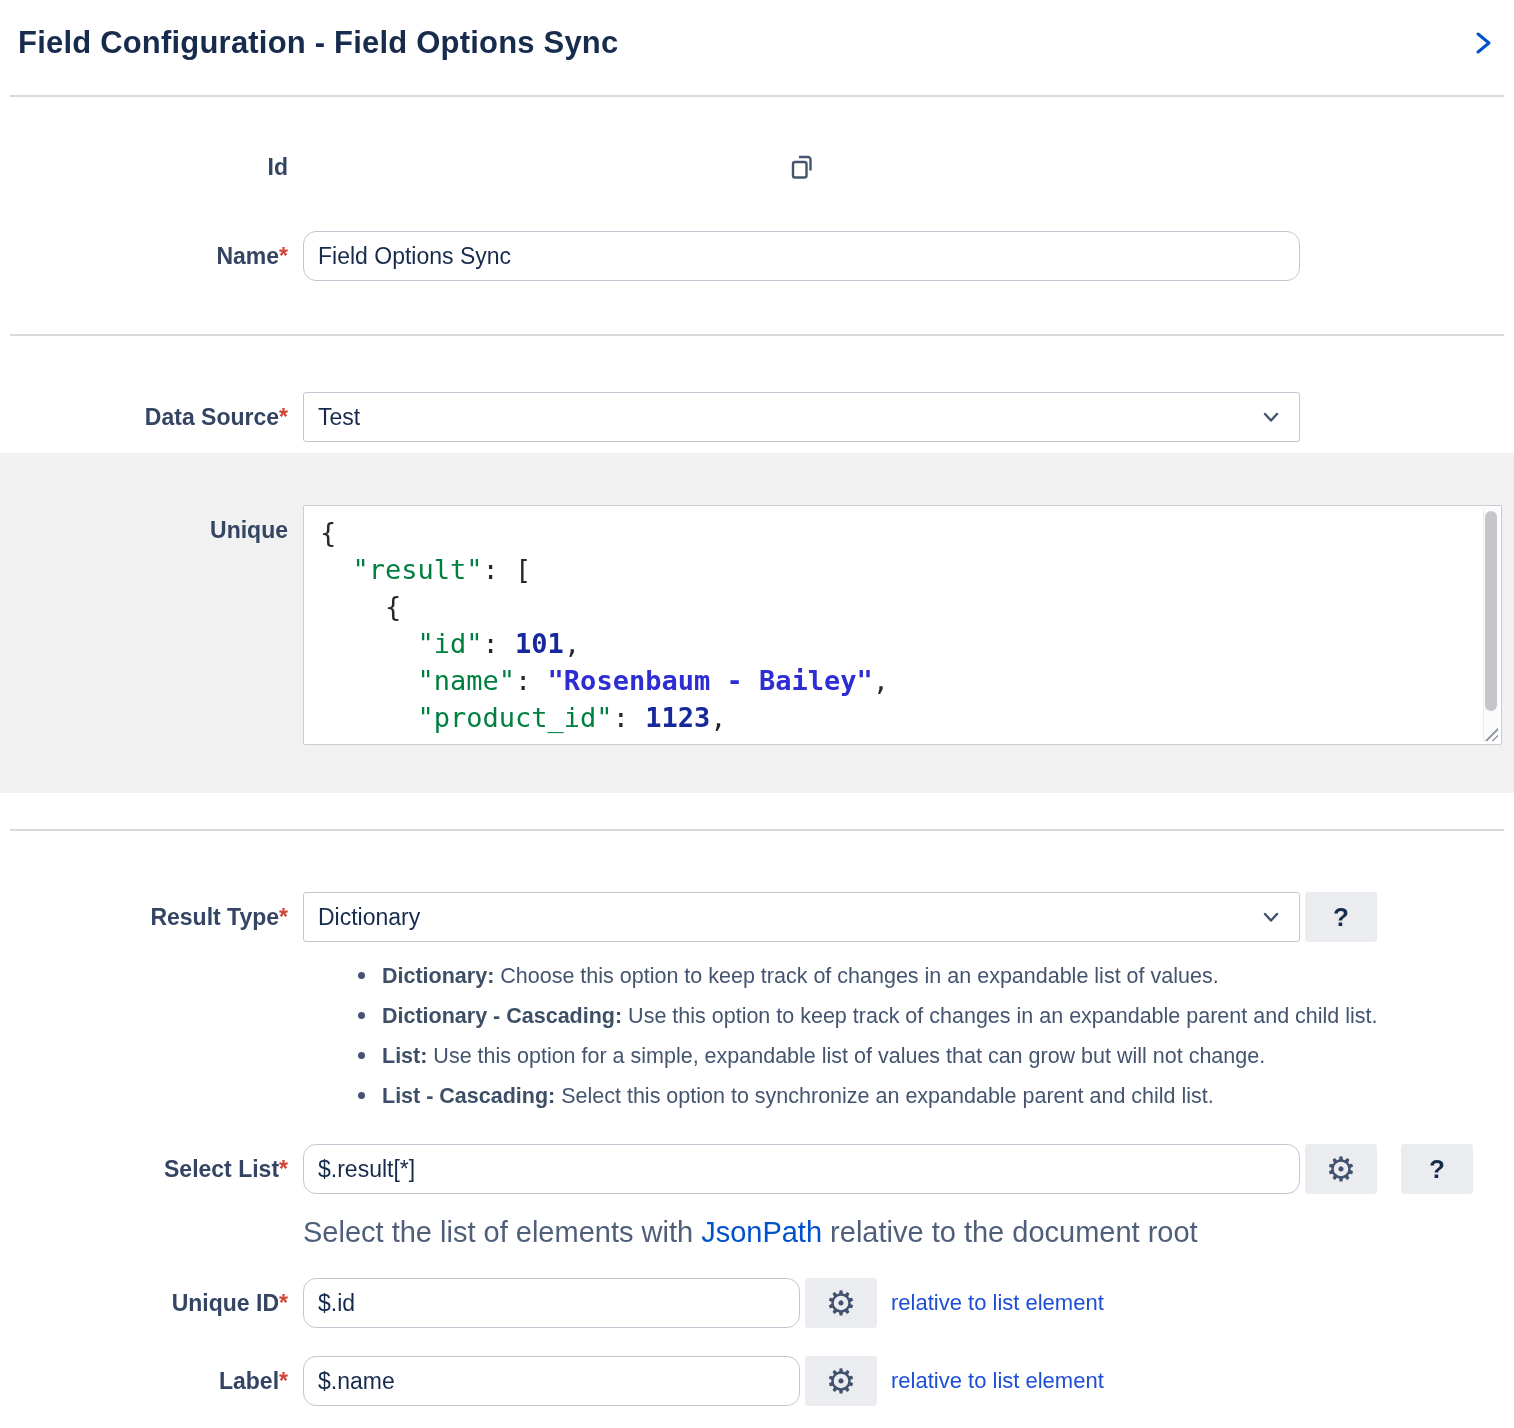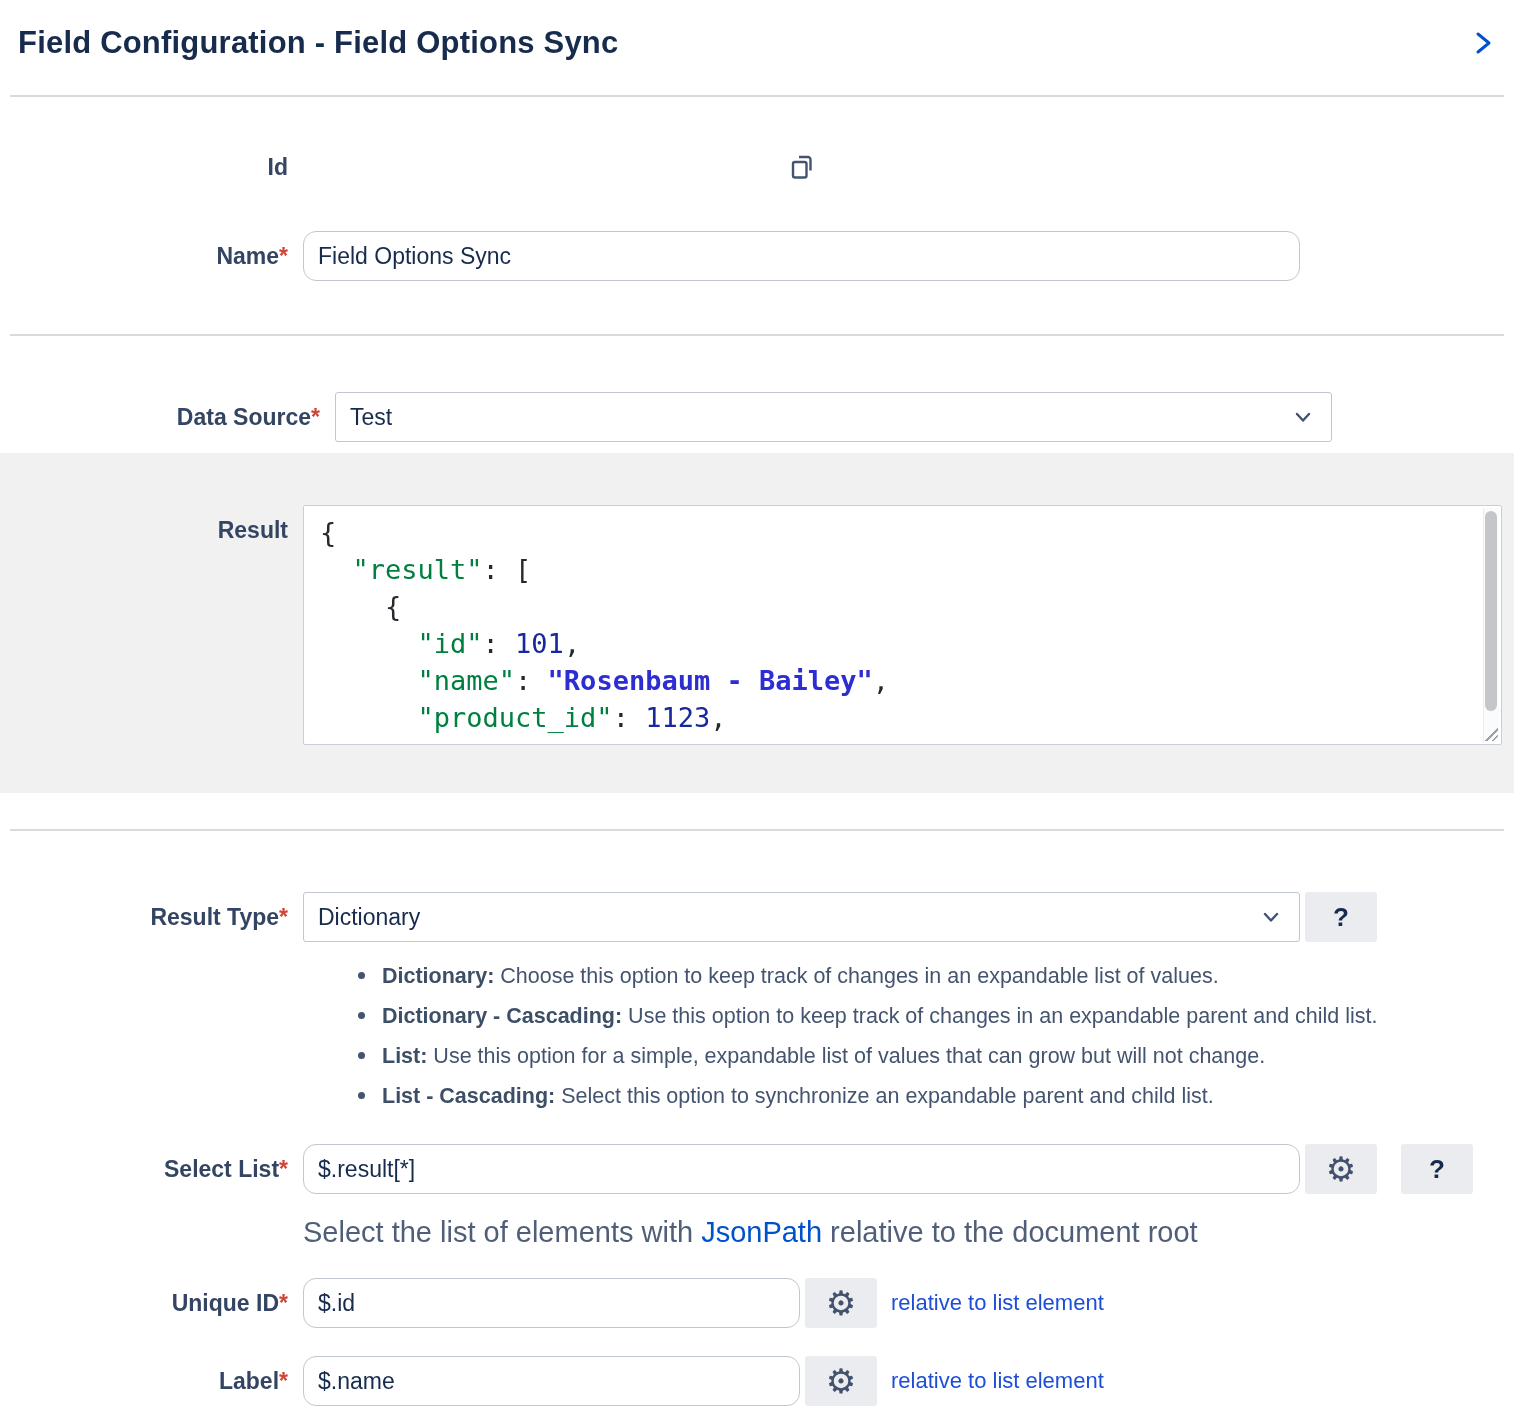--- a/index.html
+++ b/index.html
@@ -25,41 +25,41 @@
   .row-name{ margin-top:44px; }
   .text-input{
     height:50px; border:1px solid #c1c7d0; border-radius:13px; background:#fff;
     font-family:"Liberation Sans", sans-serif; font-size:23px; color:#172B4D;
     padding:0 14px; outline:none;
   }
   .w-full{ width:997px; }
   .w-short{ width:497px; }
 
   .divider-2{ margin-top:53px; }
-  .row-datasource{ margin-top:56px;padding-left:32px; }
+  .row-datasource{ margin-top:56px; }
 
   .select{
     width:997px; height:50px; border:1px solid #c1c7d0; border-radius:3px;
     background:#fff; display:flex; align-items:center; justify-content:space-between;
     padding:0 16px 0 14px; font-size:23px; color:#172B4D; cursor:pointer;text-align:center;
   }
 
   .result-section{ margin-top:11px; background:#f1f1f2; padding:52px 0 48px 0; }
   .row--top{ align-items:flex-start; }
   .result-label{ padding-top:12px; }
   .code-area{
     position:relative; width:1199px; height:240px; background:#fff;
     border:1px solid #c9ced6; border-radius:2px; padding:8px 34px 8px 16px;
     overflow:hidden; cursor:text;
   }
   .code-lines{ font-family:"DejaVu Sans Mono", monospace; font-size:27px; line-height:37px; }
   .code-line{ white-space:pre; }
   .tok-p{ color:#24292e; }
   .tok-k{ color:#008040; }
-  .tok-n{ color:#16289C; font-weight:normal;text-align:right; }
+  .tok-n{ color:#16289C; font-weight:bold;text-align:right; }
   .tok-s{ color:#2D2DD4; font-weight:bold; }
   .vscroll{ position:absolute; top:2px; right:2px; bottom:2px; width:16px;
     background:#fafbfc; border-left:1px solid #ececec; border-radius:0 2px 2px 0; }
   .vthumb{ position:absolute; top:3px; left:1px; width:12px; height:200px;
     background:#c4c6c9; border-radius:7px; cursor:pointer; }
   .resize{ position:absolute; right:3px; bottom:3px; width:15px; height:15px;
     background:repeating-linear-gradient(135deg, transparent 0 3px, #9aa0a6 3px 4.5px);
     clip-path:polygon(100% 0, 100% 100%, 0 100%); cursor:nwse-resize; }
 
   .divider-3{ margin-top:36px; }
@@ -124,21 +124,21 @@
   <div class="select" role="combobox">
     <span>Test</span>
     <svg width="24" height="24" viewBox="0 0 24 24">
       <path d="M6 9 L12 15.5 L18 9" fill="none" stroke="#42526E" stroke-width="2.4" stroke-linecap="round" stroke-linejoin="round"></path>
     </svg>
   </div>
 </div>
 
 <div class="result-section">
   <div class="row row--top">
-    <div class="row-label result-label">Result</div>
+    <div class="row-label result-label">Unique</div>
     <div class="code-area">
       <div class="code-lines">
           <div class="code-line"><span class="tok-p">{</span></div>
           <div class="code-line"><span class="tok-p">  </span><span class="tok-k">"result"</span><span class="tok-p">: [</span></div>
           <div class="code-line"><span class="tok-p">    {</span></div>
           <div class="code-line"><span class="tok-p">      </span><span class="tok-k">"id"</span><span class="tok-p">: </span><span class="tok-n">101</span><span class="tok-p">,</span></div>
           <div class="code-line"><span class="tok-p">      </span><span class="tok-k">"name"</span><span class="tok-p">: </span><span class="tok-s">"Rosenbaum - Bailey"</span><span class="tok-p">,</span></div>
           <div class="code-line"><span class="tok-p">      </span><span class="tok-k">"product_id"</span><span class="tok-p">: </span><span class="tok-n">1123</span><span class="tok-p">,</span></div>
         </div>
       <div class="vscroll">

